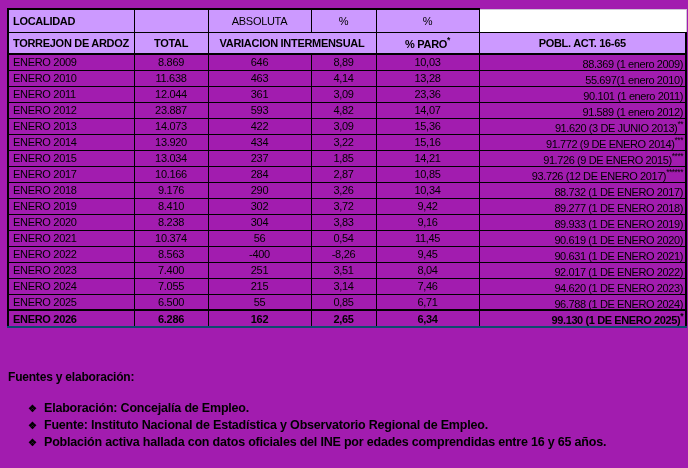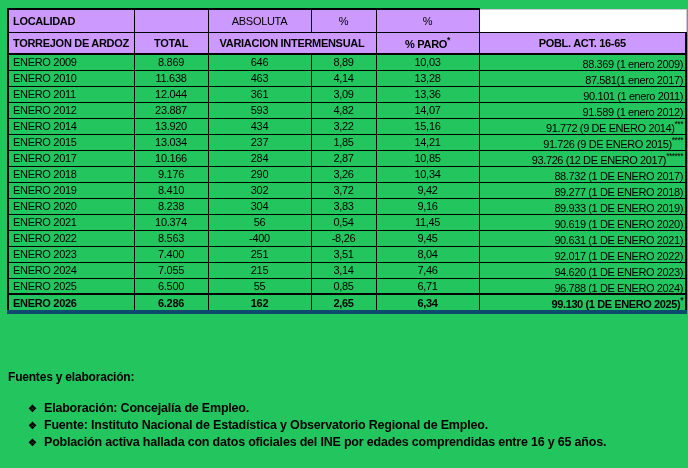--- a/index.html
+++ b/index.html
@@ -1,21 +1,21 @@
 <!DOCTYPE html>
 <html><head>
 <meta charset="utf-8">
 <style>
   * { margin: 0; padding: 0; box-sizing: border-box; }
   html, body { background: #ffffff; }
   .page {
     position: relative;
     width: 688px;
     height: 468px;
-    background: #22c55e;
+    background: #a21caf;
     font-family: "Liberation Sans", sans-serif;
     color: #000;
     overflow: hidden;
     padding-left: 48px;
   }
 
   table.paro {
     position: absolute;
     left: 7px;
     top: 8px;
@@ -33,21 +33,21 @@
     overflow: hidden;
     padding: 0 2px;
   }
   table.paro td.al { text-align: left; padding-left: 4px; }
 
   
   table.paro td:first-child { border-left: 2px solid #000; }
   table.paro td:last-child { border-right: 2px solid #000; }
   table.paro thead tr.hrow1 td { border-top: 2px solid #000; }
   table.paro thead tr.hrow2 td { border-bottom: 2px solid #000; }
-  table.paro tbody tr:last-child td { border-bottom: 4px solid #0c4a6e; }
+  table.paro tbody tr:last-child td { border-bottom: 2px solid #0c4a6e; }
   table.paro tbody tr.thick-bottom td { border-bottom: 3px solid #000; }
   table.paro tbody tr.thick-top td { border-top: 2px solid #000; }
 
   
   table.paro thead td { background: #CC99FF; }
   .hrow1 td { height: 23px; font-size: 12px; }
   .hrow1 td.bold { font-weight: 700; }
   .hrow2 td { height: 22px; font-weight: 700; font-size: 11px; }
   table.paro thead tr.hrow1 td.corner {
     background: #ffffff;
@@ -129,37 +129,45 @@
       <td>8,89</td>
       <td>10,03</td>
       <td class="pobl"><span>88.369 (1 enero 2009)</span><sup></sup></td>
     </tr>
         <tr>
       <td class="al">ENERO 2010</td>
       <td>11.638</td>
       <td>463</td>
       <td>4,14</td>
       <td>13,28</td>
-      <td class="pobl"><span>87.581(1 enero 2017)</span><sup></sup></td>
+      <td class="pobl"><span>55.697(1 enero 2010)</span><sup></sup></td>
     </tr>
         <tr>
       <td class="al">ENERO 2011</td>
       <td>12.044</td>
       <td>361</td>
       <td>3,09</td>
-      <td>13,36</td>
+      <td>23,36</td>
       <td class="pobl"><span>90.101 (1 enero 2011)</span><sup></sup></td>
     </tr>
         <tr>
       <td class="al">ENERO 2012</td>
       <td>23.887</td>
       <td>593</td>
       <td>4,82</td>
       <td>14,07</td>
       <td class="pobl"><span>91.589 (1 enero 2012)</span><sup></sup></td>
+    </tr>
+        <tr>
+      <td class="al">ENERO 2013</td>
+      <td>14.073</td>
+      <td>422</td>
+      <td>3,09</td>
+      <td>15,36</td>
+      <td class="pobl"><span>91.620 (3 DE JUNIO 2013)</span><sup>**</sup></td>
     </tr>
         <tr>
       <td class="al">ENERO 2014</td>
       <td>13.920</td>
       <td>434</td>
       <td>3,22</td>
       <td>15,16</td>
       <td class="pobl"><span>91.772 (9 DE ENERO 2014)</span><sup>***</sup></td>
     </tr>
         <tr>

